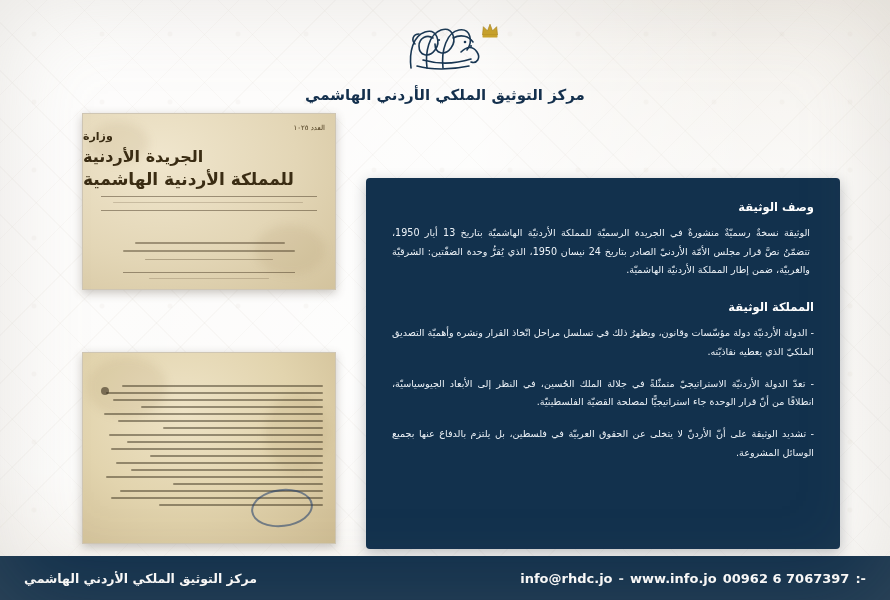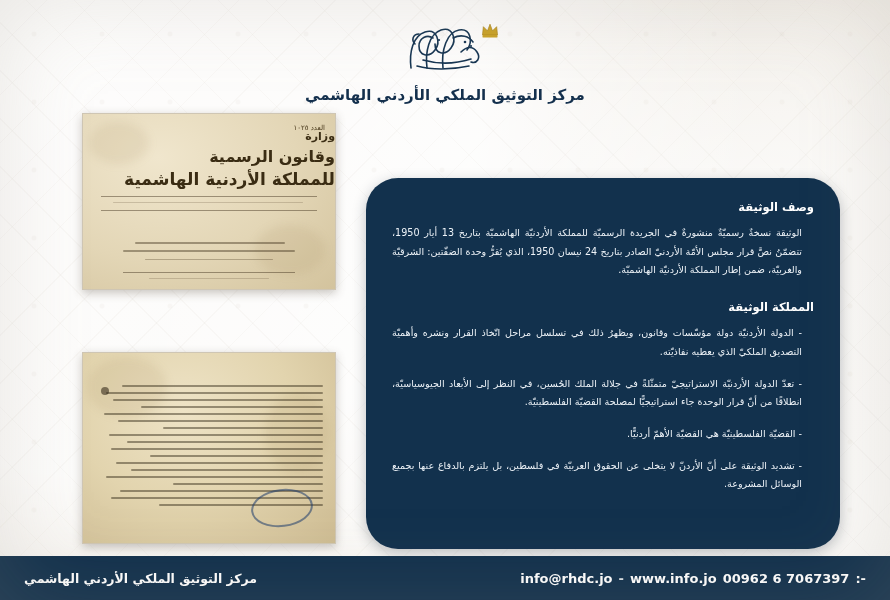--- a/index.html
+++ b/index.html
@@ -123,21 +123,21 @@
     position: absolute;
     height: 2px;
     background: rgba(60,45,25,0.42);
     border-radius: 1px;
   }
   .tline.thin { height: 1px; background: rgba(70,55,30,0.32); }
   .tline.faint { height: 1px; background: rgba(80,65,40,0.22); }
   .gz-title {
     position: absolute;
     left: 0; right: 0;
-    text-align: right;
+    text-align: left;
     color: #3a2c13;
     font-weight: bold;
     direction: rtl;
   }
   .gz-rule {
     position: absolute;
     height: 1px;
     background: rgba(60,45,25,0.45);
   }
   .hand-block {
@@ -161,49 +161,49 @@
   }
 
   
   #info-panel {
     position: absolute;
     left: 366px;
     top: 178px;
     width: 474px;
     height: 371px;
     background: #12314d;
-    border-radius: 32px;
+    border-radius: 4px;
     box-shadow: 0 4px 14px rgba(30,40,55,0.28);
     color: #ffffff;
     direction: rtl;
     padding: 22px 26px 18px 26px;
     box-sizing: border-box;
   }
   .panel-heading {
     font-size: 11.5px;
     font-weight: bold;
     color: #ffffff;
     text-align: right;
     margin: 0 0 10px 0;
     letter-spacing: 0.2px;
   }
   .panel-para {
     font-size: 9.6px;
     line-height: 1.95;
     color: #eef3f8;
     text-align: justify;
-    margin: 0 12px 8px 0;
+    margin: 0 4px 8px 0;
   }
   #section-indications { margin-top: 20px; }
   .bullet-item {
     font-size: 9.6px;
     line-height: 1.95;
     color: #eef3f8;
     text-align: justify;
-    margin: 0 12px 13px 0;
+    margin: 0 0 13px 0;
   }
 
   
   #footer {
     position: absolute;
     left: 0;
     right: 0;
     bottom: 0;
     height: 44px;
     background: #11304c;
@@ -262,21 +262,21 @@
     </div>
     <div id="org-name">مركز التوثيق الملكي الأردني الهاشمي</div>
   </div>
 
   <div id="doc-gazette" class="doc-card">
     <div class="paper"></div>
     <div class="stain" style="left:6px; top:8px; width:60px; height:42px;"></div>
     <div class="stain" style="right:10px; bottom:14px; width:70px; height:50px;"></div>
 
     <div class="gz-title" style="top:16px; font-size:11px;">وزارة</div>
-    <div class="gz-title" style="top:33px; font-size:16px;">وقانون الرسمية</div>
+    <div class="gz-title" style="top:33px; font-size:16px;">الجريدة الأردنية</div>
     <div class="gz-title" style="top:55px; font-size:17px;">للمملكة الأردنية الهاشمية</div>
 
     <div class="gz-rule" style="left:18px; right:18px; top:82px;"></div>
     <div class="tline faint" style="left:30px; top:88px; width:190px;"></div>
     <div class="gz-rule" style="left:18px; right:18px; top:96px;"></div>
 
 
     <div class="tline" style="left:52px; top:128px; width:150px;"></div>
     <div class="tline" style="left:40px; top:136px; width:172px;"></div>
     <div class="tline thin" style="left:62px; top:145px; width:128px;"></div>
@@ -322,21 +322,20 @@
   <div id="info-panel">
     <div id="section-description">
       <h2 class="panel-heading">وصف الوثيقة</h2>
       <p class="panel-para">الوثيقة نسخةٌ رسميّةٌ منشورةٌ في الجريدة الرسميّة للمملكة الأردنيّة الهاشميّة بتاريخ 13 أيار 1950، تتضمّنُ نصَّ قرار مجلس الأمّة الأردنيّ الصادر بتاريخ 24 نيسان 1950، الذي يُقرُّ وحدة الضفّتين: الشرقيّة والغربيّة، ضمن إطار المملكة الأردنيّة الهاشميّة.</p>
     </div>
 
     <div id="section-indications">
       <h2 class="panel-heading">المملكة الوثيقة</h2>
       <p class="bullet-item">- الدولة الأردنيّة دولة مؤسّسات وقانون، ويظهرُ ذلك في تسلسل مراحل اتّخاذ القرار ونشره وأهميّة التصديق الملكيّ الذي يعطيه نفاذيّته.</p>
       <p class="bullet-item">- تعدّ الدولة الأردنيّة الاستراتيجيّ متمثّلةً في جلالة الملك الحُسين، في النظر إلى الأبعاد الجيوسياسيّة، انطلاقًا من أنّ قرار الوحدة جاء استراتيجيًّا لمصلحة القضيّة الفلسطينيّة.</p>
-      <p class="bullet-item">- القضيّة الفلسطينيّة هي القضيّة الأهمّ أردنيًّا.</p>
       <p class="bullet-item">- تشديد الوثيقة على أنّ الأردنّ لا يتخلى عن الحقوق العربيّة في فلسطين، بل يلتزم بالدفاع عنها بجميع الوسائل المشروعة.</p>
     </div>
   </div>
 
   <div id="footer">
     <div id="footer-left">
       <span id="footer-email">info@rhdc.jo</span>
       <span class="sep">-</span>
       <span id="footer-web">www.info.jo</span>
       <span>00962 6 7067397</span>

